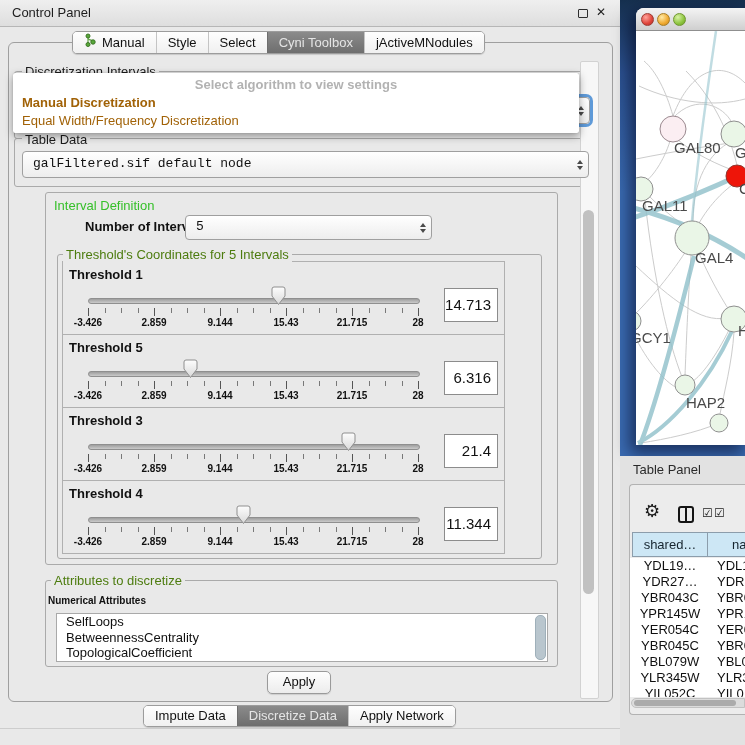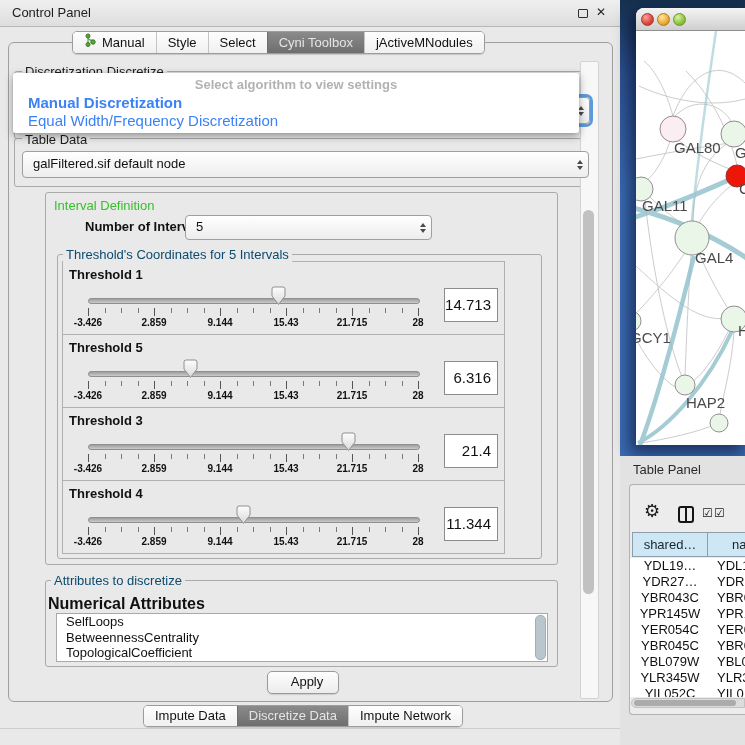--- a/index.html
+++ b/index.html
@@ -26,53 +26,53 @@
   #bottom-line{position:absolute;left:0;top:728px;width:620px;height:1px;background:#cdcdcd;}
 
   
   #outer-panel{position:absolute;left:8px;top:42px;width:603px;height:658px;border:1px solid #9f9f9f;border-radius:6px;background:#e9e9e9;}
   #main-scroll{position:absolute;left:580px;top:61px;width:17px;height:636px;background:#f7f7f7;border:1px solid #d2d2d2;border-radius:2px;}
   #main-scroll .thumb{position:absolute;left:2px;top:148px;width:11px;height:384px;background:#c1c1c1;border-radius:6px;}
 
   
   .group{position:absolute;border:1px solid #aaa;border-radius:3px;}
   .group-label{position:absolute;font-size:13px;background:#e9e9e9;padding:0 3px;z-index:2;white-space:nowrap;}
-  .green{color:#36c02a;} .blue{color:#0c4a6e;} .black{color:#1c1c1c;}
+  .green{color:#36c02a;} .blue{color:#4d7c0f;} .black{color:#1c1c1c;}
 
   
   .combo{position:absolute;background:linear-gradient(#ffffff,#ededed);border:1px solid #9f9f9f;border-radius:4px;font-size:13px;color:#111;}
-  .combo .val{position:absolute;left:10px;top:0;right:28px;line-height:23px;overflow:hidden;white-space:nowrap;}
+  .combo .val{position:absolute;left:10px;top:0;right:28px;line-height:23px;overflow:hidden;white-space:nowrap;font-family:Liberation Mono, monospace;}
   .stepper{position:absolute;right:5px;top:50%;transform:translateY(-50%);display:flex;flex-direction:column;align-items:center;line-height:5px;}
   .stepper i{width:0;height:0;border-left:3.5px solid transparent;border-right:3.5px solid transparent;display:block;}
   .stepper .up{border-bottom:4.5px solid #4a4a4a;margin-bottom:2px;}
   .stepper .dn{border-top:4.5px solid #4a4a4a;}
 
   
   #popup{position:absolute;left:13px;top:73px;width:566px;height:60px;background:#fff;border-radius:2px;box-shadow:0 3px 9px rgba(0,0,0,0.38),0 0 1px rgba(0,0,0,0.3);z-index:50;padding-top:3px;box-sizing:border-box;}
   #popup .prompt{text-align:center;font-size:13px;color:#b2b2b2;line-height:18px;font-weight:bold;}
-  #popup .pitem{font-size:15px;color:#3b82f6;line-height:18px;padding-left:15px;white-space:nowrap;}
+  #popup .pitem{font-size:13px;color:#a16207;line-height:18px;padding-left:9px;white-space:nowrap;}
   #popup .pitem.bold{font-weight:bold;}
 
   
   .trow-box{position:relative;width:443px;height:74px;border:1px solid #b0b0b0;background:#e9e9e9;box-sizing:border-box;margin-top:-1px;}
   .trow-box .tlabel{position:absolute;left:6px;top:5px;font-size:13px;font-weight:bold;color:#111;}
   .track{position:absolute;left:25px;top:36px;width:330px;height:4px;background:linear-gradient(#9e9e9e,#cacaca);border:1px solid #8f8f8f;border-radius:3px;}
   .thumb-svg{position:absolute;top:24px;width:15px;height:20px;z-index:3;}
   .tick{position:absolute;top:46px;width:1px;background:#555;}
   .tick.major{height:8px;}
   .tick.minor{height:5px;background:#787878;}
   .ticklab{position:absolute;top:55px;width:44px;text-align:center;font-size:10px;font-weight:bold;color:#111;}
   .vbox{position:absolute;left:381px;top:26px;width:54px;height:34px;background:#fff;border:1px solid #8c8c8c;box-sizing:border-box;font-size:15px;color:#111;text-align:right;line-height:32px;padding-right:6px;}
 
   
   #attr-list{position:absolute;left:56px;top:613px;width:492px;height:49px;background:#fff;border:1px solid #a9a9a9;overflow:hidden;box-sizing:border-box;}
   #attr-list .aitem{font-size:13px;color:#111;line-height:15.5px;padding-left:9px;white-space:nowrap;}
   #attr-scroll{position:absolute;right:1px;top:1px;width:11px;height:45px;background:#b9c6ce;border-radius:5px;border:1px solid #9fb0ba;box-sizing:border-box;}
 
-  #apply-btn{position:absolute;left:267px;top:671px;width:62px;height:21px;background:linear-gradient(#fefefe,#ececec);border:1px solid #9a9a9a;border-radius:5px;font-size:13px;color:#111;text-align:center;line-height:20px;box-shadow:0 1px 1px rgba(0,0,0,0.12);padding-left:8px;}
+  #apply-btn{position:absolute;left:267px;top:671px;width:62px;height:21px;background:linear-gradient(#fefefe,#ececec);border:1px solid #9a9a9a;border-radius:5px;font-size:13px;color:#111;text-align:center;line-height:20px;box-shadow:0 1px 1px rgba(0,0,0,0.12);}
 
   
   #right-bg{position:absolute;left:620px;top:0;width:125px;height:456px;background:linear-gradient(180deg,#16304f 0%,#2b5190 16%,#3a6bb2 42%,#3a6bb2 100%);}
   #net-window{position:absolute;left:636px;top:8px;width:109px;height:437px;background:#fff;border-radius:8px 0 0 0;box-shadow:-4px 6px 16px 2px rgba(0,0,25,0.55);}
   #net-titlebar{position:absolute;left:0;top:0;width:109px;height:22px;background:linear-gradient(#f4f4f4,#cfcfcf);border-bottom:1px solid #8f8f8f;border-radius:8px 0 0 0;}
   .light{position:absolute;top:4.5px;width:13px;height:13px;border-radius:50%;box-sizing:border-box;}
   .light.red{left:5px;background:radial-gradient(circle at 35% 30%,#ffa39a,#df443a 60%,#ab2f29);border:1px solid #9d3b33;}
   .light.yellow{left:21px;background:radial-gradient(circle at 35% 30%,#ffeaa6,#efa92f 60%,#c07f1e);border:1px solid #a97e23;}
   .light.green{left:37px;background:radial-gradient(circle at 35% 30%,#d9f2a6,#8cc43e 60%,#699f29);border:1px solid #70962f;}
   #net-canvas{position:absolute;left:0;top:23px;width:109px;height:414px;overflow:hidden;background:#fff;}
@@ -138,21 +138,21 @@
         </div>
         <div class="seg-tab active">
           <span>Cyni Toolbox</span>
         </div>
         <div class="seg-tab">
           <span>jActiveMNodules</span>
         </div>
       </div>
 
     <div class="group" style="left:14px;top:71px;width:581px;height:66px;"></div>
-    <div class="group-label black" style="left:22px;top:64px;z-index:1;">Discretization Discretize</div>
+    <div class="group-label black" style="left:22px;top:64px;z-index:1;">Discretization Intervals</div>
     <div class="combo" style="left:22px;top:97px;width:566px;height:25px;box-shadow:0 0 0 3px #5f9ad8;z-index:4;">
       <span class="stepper">
           <i class="up"></i>
           <i class="dn"></i>
         </span>
     </div>
 
     <div id="popup">
       <div class="prompt">Select algorithm to view settings</div>
       <div id="popup-items">
@@ -324,21 +324,21 @@
           <div class="ticklab" style="left: 333px;">28</div>
           <div class="thumb-svg" style="left: 172.598px;"><svg width="15" height="20" viewBox="0 0 15 20">
               <path d="M3 1 h9 a2 2 0 0 1 2 2 v7 L7.5 18.5 L1 10 V3 a2 2 0 0 1 2 -2 Z" fill="url(#thumbGrad)" stroke="#8f8f8f"></path>
             </svg></div>
           <div class="vbox">11.344</div>
         </div>
       </div>
 
     <div class="group" style="left:45px;top:580px;width:511px;height:85px;"></div>
     <div class="group-label blue" style="left:51px;top:573px;">Attributes to discretize</div>
-    <div class="abs" style="left:48px;top:595px;font-size:16px;font-weight:bold;color:#111;">Numerical Attributes</div>
+    <div class="abs" style="left:48px;top:595px;font-size:10px;font-weight:bold;color:#111;">Numerical Attributes</div>
     <div id="attr-list">
       <div id="attr-items">
           <div class="aitem">SelfLoops</div>
           <div class="aitem">BetweennessCentrality</div>
           <div class="aitem">TopologicalCoefficient</div>
         </div>
       <div id="attr-scroll"></div>
     </div>
 
     <div id="apply-btn">Apply</div>
@@ -348,21 +348,21 @@
       </div>
 
     <div id="bottom-tabs" class="segbar">
         <div class="seg-tab">
           <span>Impute Data</span>
         </div>
         <div class="seg-tab active">
           <span>Discretize Data</span>
         </div>
         <div class="seg-tab">
-          <span>Impute Network</span>
+          <span>Apply Network</span>
         </div>
       </div>
     <div id="bottom-line"></div>
   </div>
 
   <div id="right-bg"></div>
 
   <div id="net-window">
     <div id="net-titlebar">
       <span class="light red"></span>

